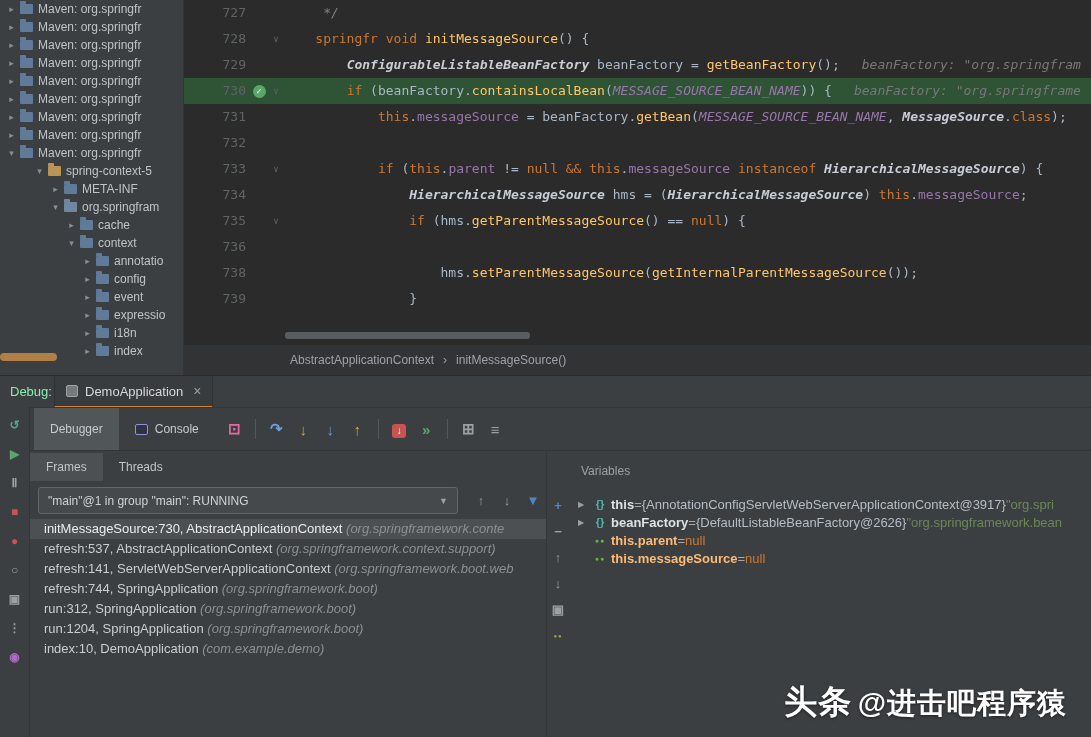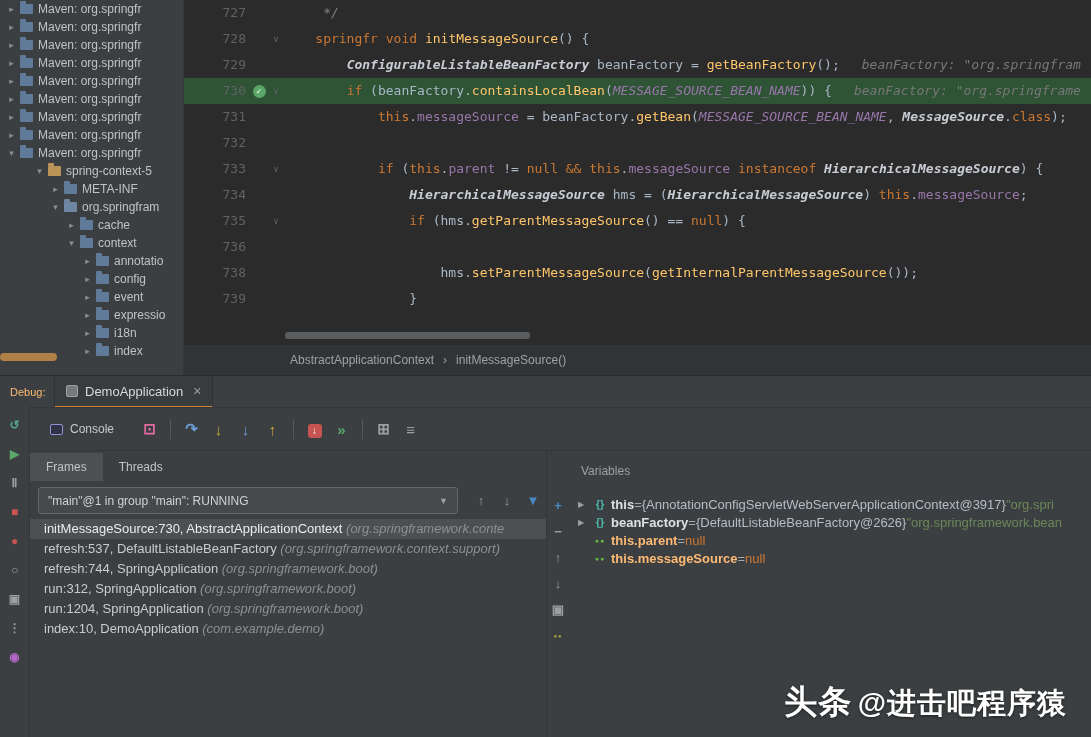--- a/index.html
+++ b/index.html
@@ -36,21 +36,21 @@
 .tk-comment{color:var(--comment);font-style:italic}
 .tk-plain{color:var(--plain)}
 .hint{color:#787878;font-style:italic;padding-left:22px}
 #hscroll{position:absolute;left:101px;top:332px;width:245px;height:7px;background:#5a5d5f;border-radius:3px}
 
 
 #crumbs{position:absolute;left:184px;top:344px;right:0;height:31px;background:#313335;border-top:1px solid #2b2b2b;display:flex;align-items:center;gap:9px;padding-left:106px;font-size:12px;color:#9da2a8}
 
 
 #dbg-header{position:absolute;left:0;top:375px;width:100%;height:32px;background:#3c3f41;border-top:1px solid #2b2b2b}
-#dbg-label{position:absolute;left:10px;top:0;line-height:32px;font-size:11px;color:#fdba74}
+#dbg-label{position:absolute;left:10px;top:0;line-height:32px;font-size:13px;color:#86efac}
 .dbg-tab{position:absolute;left:54px;top:0;height:32px;display:flex;align-items:center;gap:7px;padding:0 11px;background:#393c3e;border-left:1px solid #2f3234;border-right:1px solid #2f3234;border-bottom:2px solid var(--accent-orange);font-size:13px;color:#d6d9db}
 .tab-icon{width:12px;height:12px;border-radius:2px;background:#767a7d;border:1px solid #9fa3a6}
 .tab-close{color:#9da0a3;font-size:14px;margin-left:3px}
 
 
 #left-strip{position:absolute;left:0;top:407px;bottom:0;width:30px;background:#3c3f41;border-right:1px solid #333639;display:flex;flex-direction:column;align-items:center;padding-top:8px;gap:9px;z-index:2}
 .lsi{width:22px;height:20px;display:flex;align-items:center;justify-content:center;font-size:12px;font-weight:bold}
 
 
 #dbg-toolbar{position:absolute;left:30px;right:0;top:407px;height:43px;background:#3c3f41;border-top:1px solid #323639;display:flex;align-items:center;padding-left:4px}
@@ -251,20 +251,23 @@
     <span class="lsi" style="color: rgb(157, 160, 163);">Ⅱ</span>
     <span class="lsi" style="color: rgb(199, 84, 80);">■</span>
     <span class="lsi" style="color: rgb(199, 84, 80);">●</span>
     <span class="lsi" style="color: rgb(157, 160, 163);">○</span>
     <span class="lsi" style="color: rgb(157, 160, 163);">▣</span>
     <span class="lsi" style="color: rgb(157, 160, 163);">⋮</span>
     <span class="lsi" style="color: rgb(178, 105, 199);">◉</span>
   </div>
 
 <div id="dbg-toolbar">
+  <div class="tw-tab sel">
+    <span>Debugger</span>
+  </div>
   <div class="tw-tab">
     <span class="console-icon"></span>
     <span>Console</span>
   </div>
   <div id="tb-icons">
       <span class="tbi" style="color: rgb(227, 107, 162);">⊡</span>
       <div class="sep"></div>
       <span class="tbi" style="color: rgb(106, 159, 216);">↷</span>
       <span class="tbi" style="color: rgb(201, 168, 58);">↓</span>
       <span class="tbi" style="color: rgb(106, 159, 216);">↓</span>
@@ -289,21 +292,22 @@
       <span class="dd-caret">▼</span>
     </div>
     <div id="frame-nav">
         <span class="fri" style="color: rgb(157, 160, 163);">↑</span>
         <span class="fri" style="color: rgb(157, 160, 163);">↓</span>
         <span class="fri" style="color: rgb(74, 136, 197);">▼</span>
       </div>
   </div>
   <div id="frames-list">
       <div class="frow sel"><span class="floc">initMessageSource:730, AbstractApplicationContext </span><span class="fpkg">(org.springframework.conte</span></div>
-      <div class="frow"><span class="floc">refresh:537, DefaultListableBeanFactory </span><span class="fpkg">(org.springframework.context.support)</span></div>
+      <div class="frow"><span class="floc">refresh:537, AbstractApplicationContext </span><span class="fpkg">(org.springframework.context.support)</span></div>
+      <div class="frow"><span class="floc">refresh:141, ServletWebServerApplicationContext </span><span class="fpkg">(org.springframework.boot.web</span></div>
       <div class="frow"><span class="floc">refresh:744, SpringApplication </span><span class="fpkg">(org.springframework.boot)</span></div>
       <div class="frow"><span class="floc">run:312, SpringApplication </span><span class="fpkg">(org.springframework.boot)</span></div>
       <div class="frow"><span class="floc">run:1204, SpringApplication </span><span class="fpkg">(org.springframework.boot)</span></div>
       <div class="frow"><span class="floc">index:10, DemoApplication </span><span class="fpkg">(com.example.demo)</span></div>
     </div>
 </div>
 
 <div id="mid-strip">
     <span class="msi" style="color: rgb(74, 136, 197);">+</span>
     <span class="msi" style="color: rgb(157, 160, 163);">−</span>

